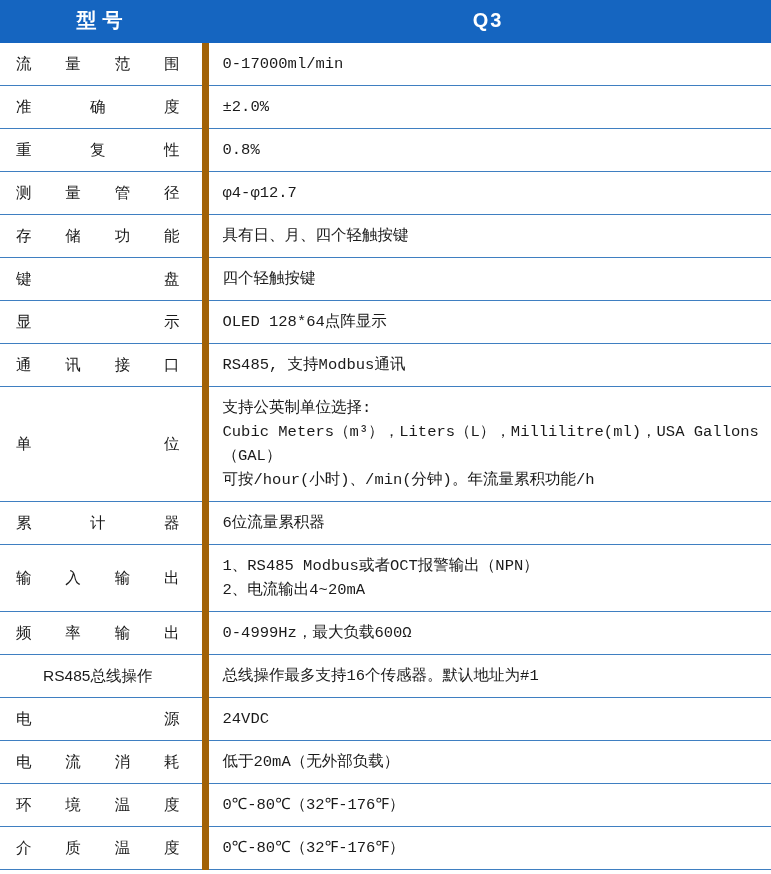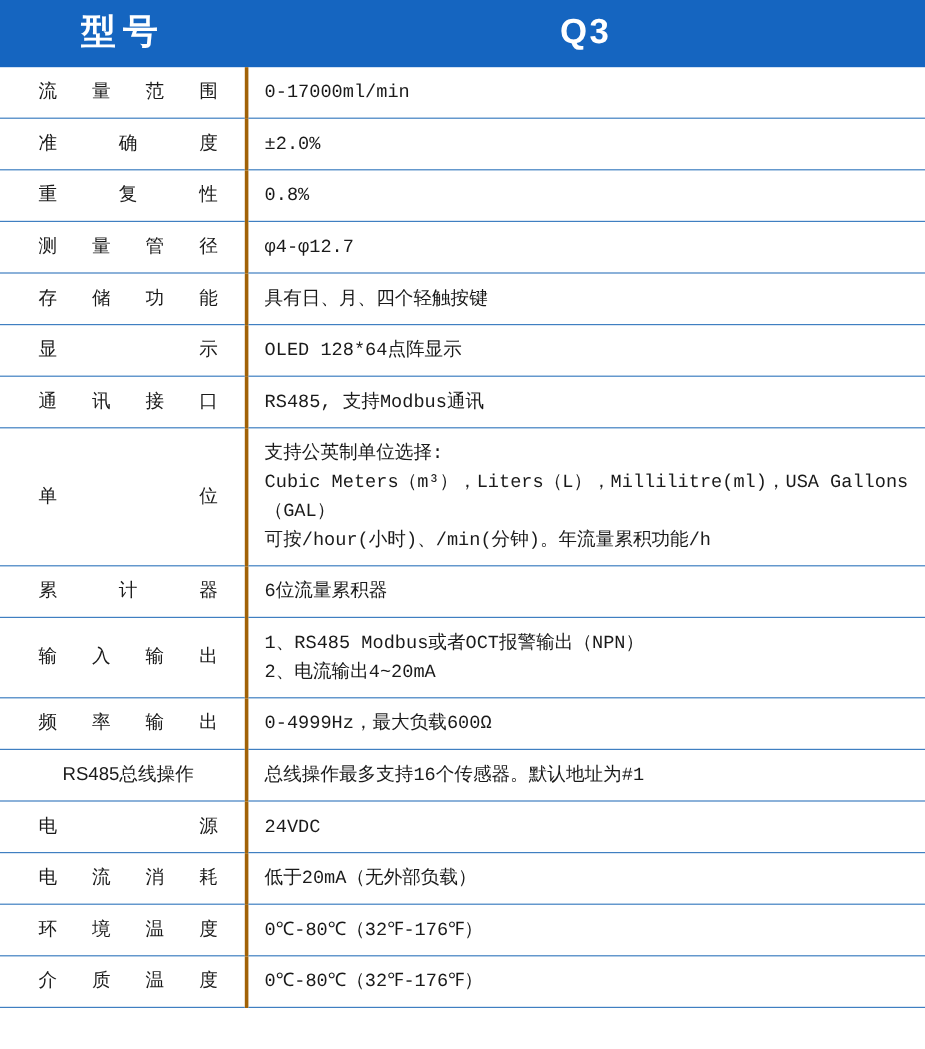--- a/index.html
+++ b/index.html
@@ -20,43 +20,43 @@
     width: 100%;
     border-collapse: collapse;
     table-layout: fixed;
   }
   table.spec-table col.col-label { width: 205px; }
   table.spec-table col.col-value { width: 566px; }
 
   thead th {
     background: #1565c0;
     color: #ffffff;
-    font-size: 29px;
+    font-size: 20px;
     font-weight: bold;
     text-align: center;
     padding: 7px 4px 9px 4px;
     border: none;
     letter-spacing: 2px;
   }
   thead th.head-model {
     letter-spacing: 6px;
   }
   tbody td {
     border-bottom: 1px solid #3f7fc1;
     font-size: 15.5px;
     padding: 9px 10px;
     vertical-align: middle;
     line-height: 1.55;
   }
   tbody td.label {
     text-align: justify;
     text-align-last: justify;
-    padding-left: 32px;
+    padding-left: 16px;
     padding-right: 22px;
-    border-right: 3px solid #a16207;
+    border-right: 7px solid #a16207;
     white-space: nowrap;
   }
   tbody td.label.nojustify {
     text-align: center;
     text-align-last: center;
     letter-spacing: 0;
     margin-left: 35px;
   }
   tbody td.value {
     text-align: left;
@@ -107,20 +107,26 @@
         <tr>
           <td class="label">测量管径</td>
           <td class="value">
             <span class="line">φ4-φ12.7</span>
           </td>
         </tr>
         <tr>
           <td class="label">存储功能</td>
           <td class="value">
             <span class="line">具有日、月、四个轻触按键</span>
+          </td>
+        </tr>
+        <tr>
+          <td class="label">键盘</td>
+          <td class="value">
+            <span class="line">四个轻触按键</span>
           </td>
         </tr>
         <tr>
           <td class="label">显示</td>
           <td class="value">
             <span class="line">OLED 128*64点阵显示</span>
           </td>
         </tr>
         <tr>
           <td class="label">通讯接口</td>

